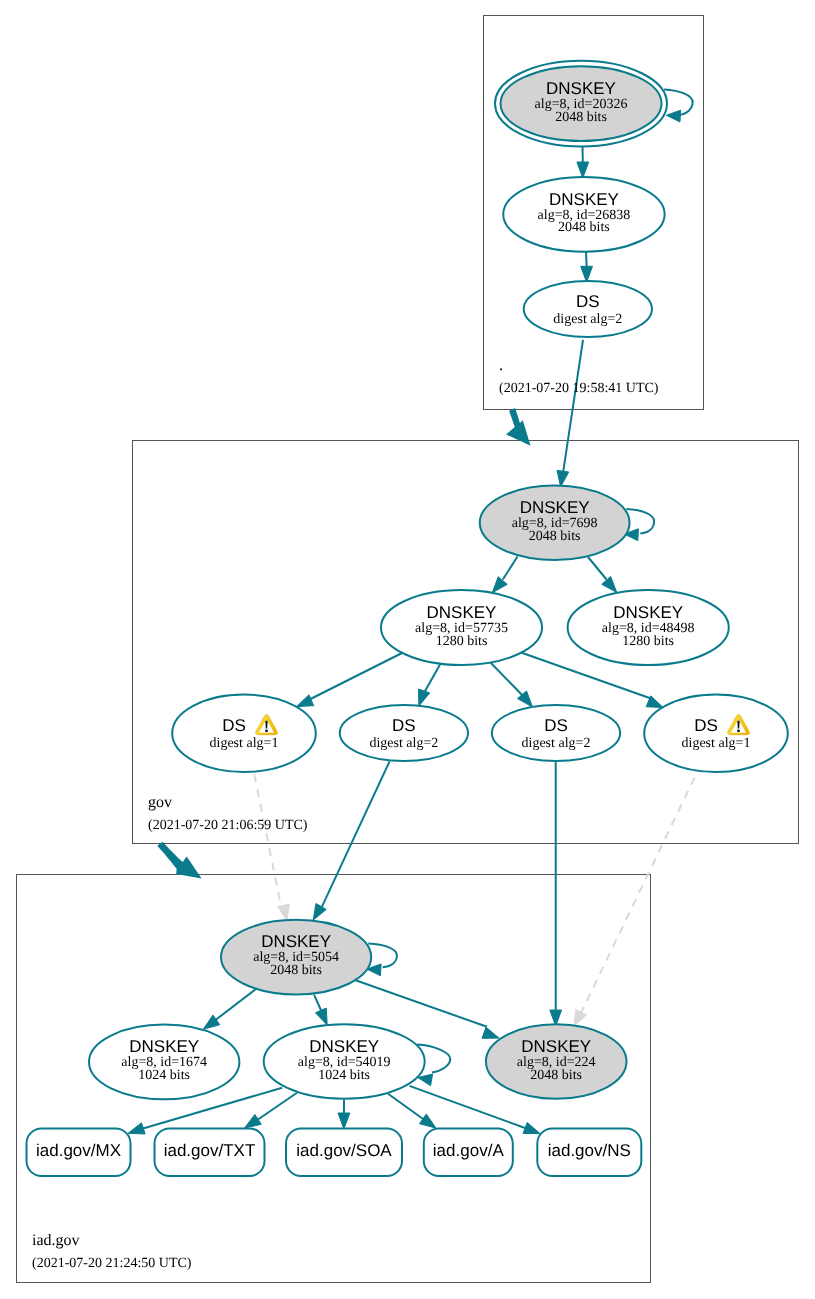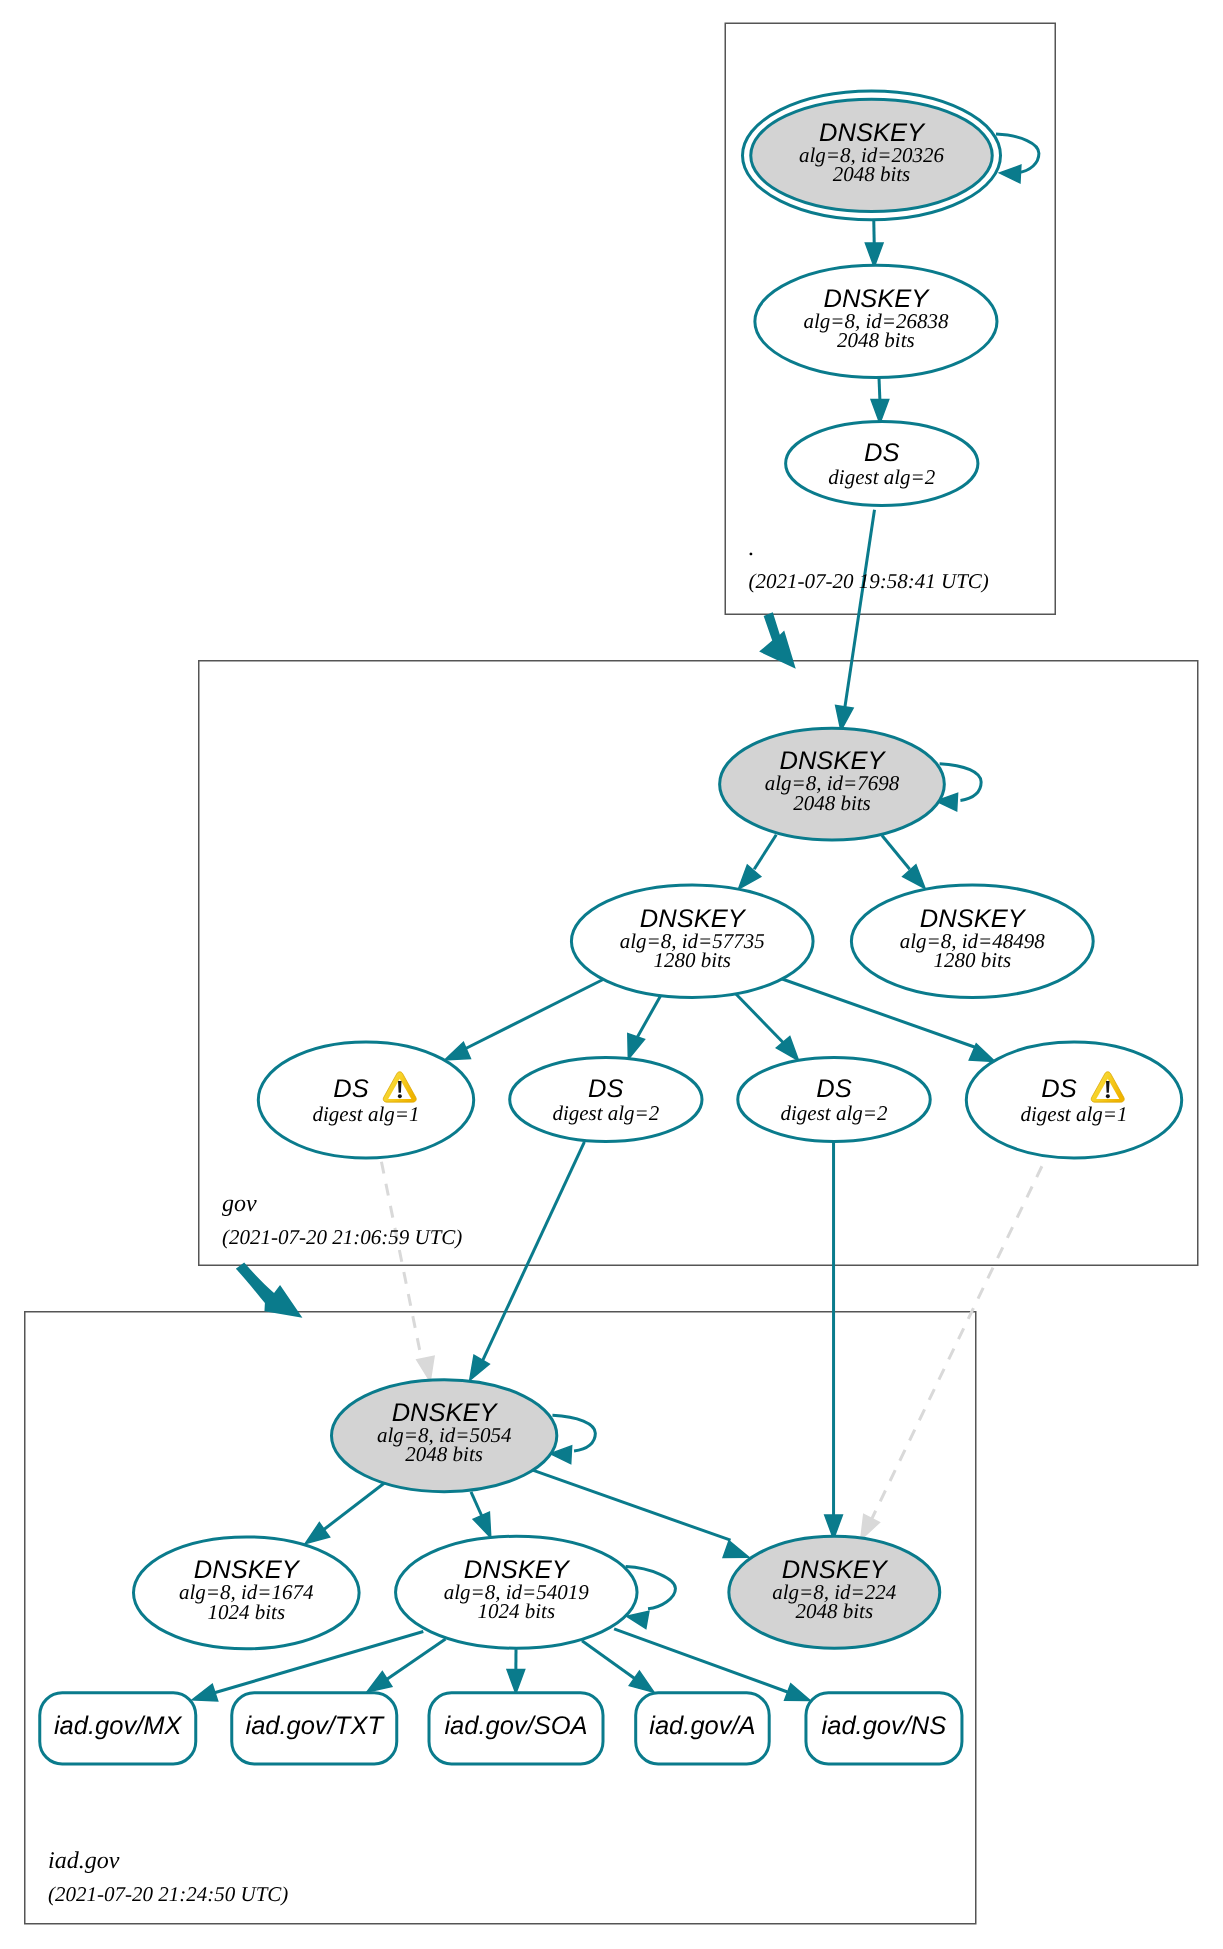--- a/index.html
+++ b/index.html
@@ -1,18 +1,18 @@
 <!DOCTYPE html>
 <html><head>
 <meta charset="utf-8">
 <style>
   html,body{margin:0;padding:0;background:#ffffff;
     -webkit-font-smoothing:antialiased;text-rendering:geometricPrecision;}
   body{width:815px;height:1299px;overflow:hidden;font-family:"Liberation Serif",serif;}
-  #stage{position:relative;width:815px;height:1299px;font-style:italic;}
+  #stage{position:relative;width:815px;height:1299px;}
   svg{display:block;}
   .zbox{fill:none;stroke:#555555;stroke-width:1;}
   .ell{stroke:#0a7b8c;stroke-width:2;}
   .edge{fill:none;stroke:#0a7b8c;stroke-width:2;stroke-linecap:butt;}
   .edge-dash{fill:none;stroke:#d9d9d9;stroke-width:2;stroke-dasharray:8 7;}
   .ah{fill:#0a7b8c;stroke:#0a7b8c;stroke-width:1;stroke-linejoin:miter;}
   .ahg{fill:#d9d9d9;stroke:#d9d9d9;stroke-width:1;stroke-linejoin:miter;}
   .deleg{fill:#0a7b8c;stroke:none;}
   .t-title{font-family:"Liberation Sans",sans-serif;font-size:17px;fill:#000000;text-anchor:middle;}
   .t-sub{font-family:"Liberation Serif",serif;font-size:14px;fill:#000000;text-anchor:middle;}

